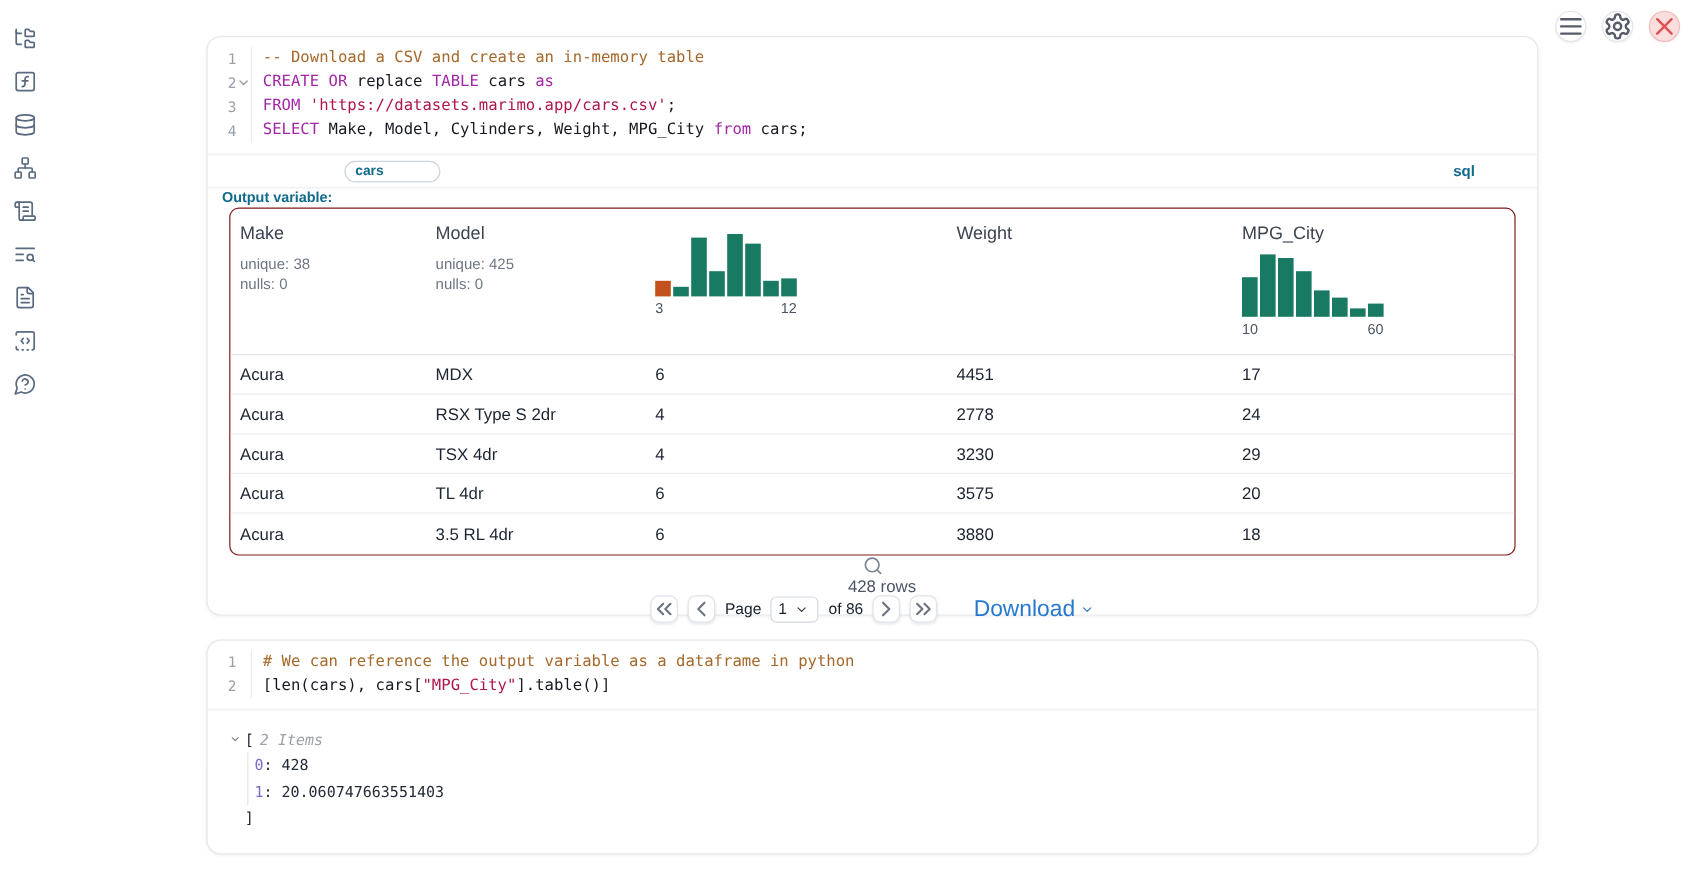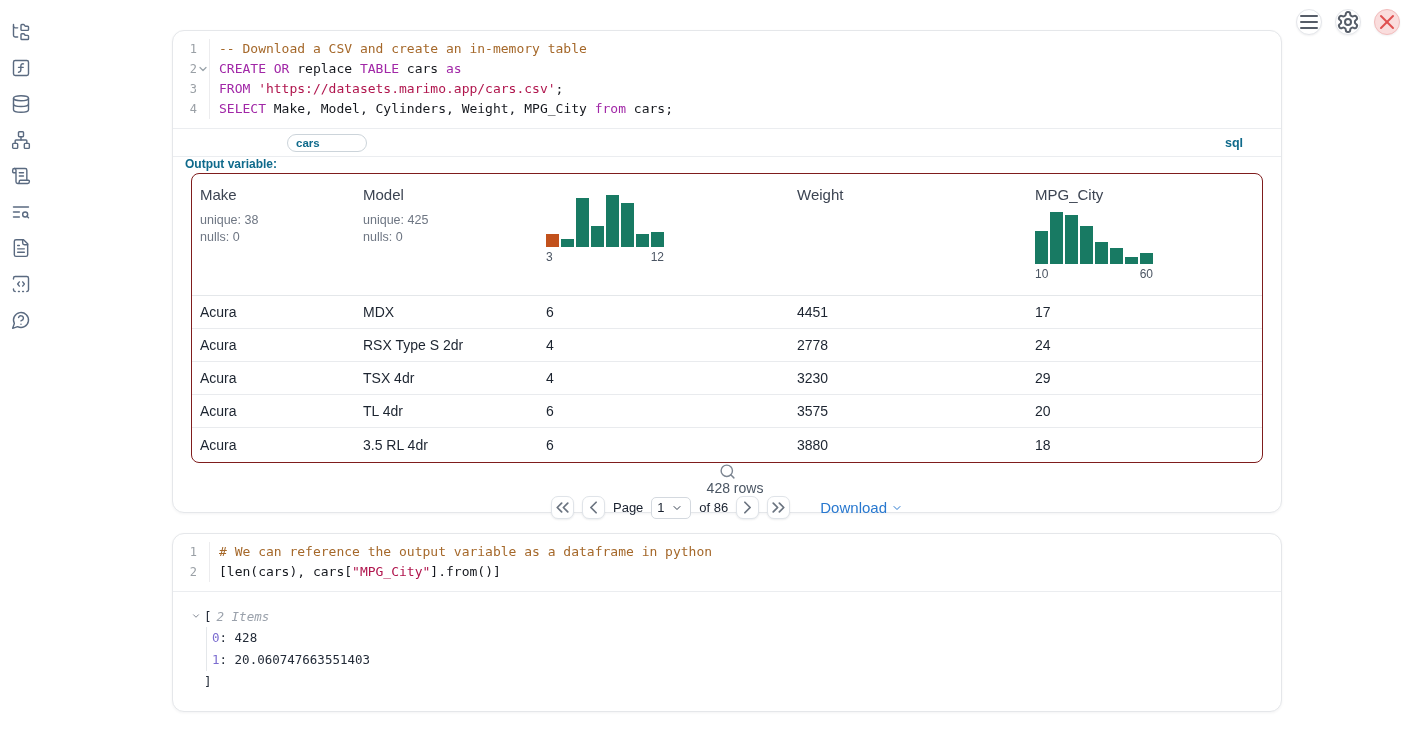--- a/index.html
+++ b/index.html
@@ -40,21 +40,21 @@
   .tok-pl  { color:var(--c-pl); }
 
   
   .outvar-row { height:29px; border-top:1px solid #ebedf0; border-bottom:1px solid #ebedf0;
     display:flex; align-items:center; padding:0 12px; }
   .outvar-label { font-size:12px; font-weight:bold; color:var(--c-teal);margin-top:43px; }
   .outvar-input { margin-left:10px; width:80px; height:18px; border:1px solid #ccd4da;
     border-radius:9px; padding:0 8px; font-size:11.5px; font-weight:bold; color:var(--c-teal);
     font-family:"Liberation Sans",sans-serif; outline:none; }
   .spacer { flex:1; }
-  .lang-badge { font-size:12.5px; font-weight:bold; color:var(--c-teal); margin-right:26px; }
+  .lang-badge { font-size:12.5px; font-weight:bold; color:var(--c-teal); margin-right:40px; }
 
   
   .table-card { margin:16px 18px 0 18px; border:1px solid #7f1d1d; border-radius:8px;
     overflow:hidden; height:290px; }
   .tgrid { display:grid; grid-template-columns:163px 183px 251px 238px 1fr; }
   .t-head { height:122px; border-bottom:1px solid #e4e7ea; }
   .t-col { padding:12px 0 0 8px; }
   .col-name { font-size:15px; color:#3c4452; }
   .col-stats { margin-top:9px; font-size:12.5px; color:#6e7683; line-height:17px; }
   .hist { margin-top:9px; }
@@ -77,21 +77,21 @@
   .pg-btn { width:23px; height:23px; border:1px solid #e0e4e9; border-radius:7px; background:#fff;
     box-shadow:0 1px 2px rgba(16,24,40,.08); display:flex; align-items:center; justify-content:center;
     color:#6b7480; cursor:pointer; }
   .pg-btn svg { width:13px; height:13px; }
   .pg-label { font-size:13px; color:#18202e; }
   .pg-select { display:flex; align-items:center; gap:6px; width:40px; height:22px;
     border:1px solid #d4d9df; border-radius:5px; padding:0 5px; font-size:13px; color:#18202e;
     cursor:pointer; background:#fff; }
   .pg-select svg { width:11px; height:11px; color:#374151; }
   .download { margin-left:22px; display:flex; align-items:center; gap:4px;
-    color:var(--c-blue); font-size:15px; cursor:pointer; }
+    color:var(--c-blue); font-size:19px; cursor:pointer; }
   .download svg { width:12px; height:12px; }
 
   
   .py-output { padding:13px 0 0 18px; font-family:"DejaVu Sans Mono", monospace;
     font-size:12.5px; color:#232b38; }
   .tree-line { height:22px; display:flex; align-items:center; }
   .tree-caret { width:10px; height:10px; color:#6b7280; margin-right:3px; cursor:pointer; }
   .tree-caret svg { width:10px; height:10px; display:block; }
   .bracket { color:#232b38; }
   .items-label { margin-left:5px; font-style:italic; color:#9aa1ab; }
@@ -368,21 +368,21 @@
             </svg>
           </span>
       </div>
     </div>
   </div>
 </section>
 
 <section class="cell" id="cell-py">
   <div class="code-block" id="py-code" style="border-bottom:1px solid #ebedf0;">
       <div class="code-line"><span class="gutter">1</span><span class="foldslot"></span><span class="code-text"><span class="tok-com"># We can reference the output variable as a dataframe in python</span></span></div>
-      <div class="code-line"><span class="gutter">2</span><span class="foldslot"></span><span class="code-text"><span class="tok-pl">[len(cars), cars[</span><span class="tok-str">"MPG_City"</span><span class="tok-pl">].from()]</span></span></div>
+      <div class="code-line"><span class="gutter">2</span><span class="foldslot"></span><span class="code-text"><span class="tok-pl">[len(cars), cars[</span><span class="tok-str">"MPG_City"</span><span class="tok-pl">].table()]</span></span></div>
     </div>
   <div class="py-output">
     <div class="tree-line">
       <span class="tree-caret">
           <svg viewBox="0 0 24 24" fill="none" stroke="currentColor" stroke-width="2" stroke-linecap="round" stroke-linejoin="round" style="width:100%;height:100%;display:block">
             <path d="m6 9 6 6 6-6"></path>
           </svg>
         </span>
       <span class="bracket">[</span>
       <span class="items-label">2 Items</span>

